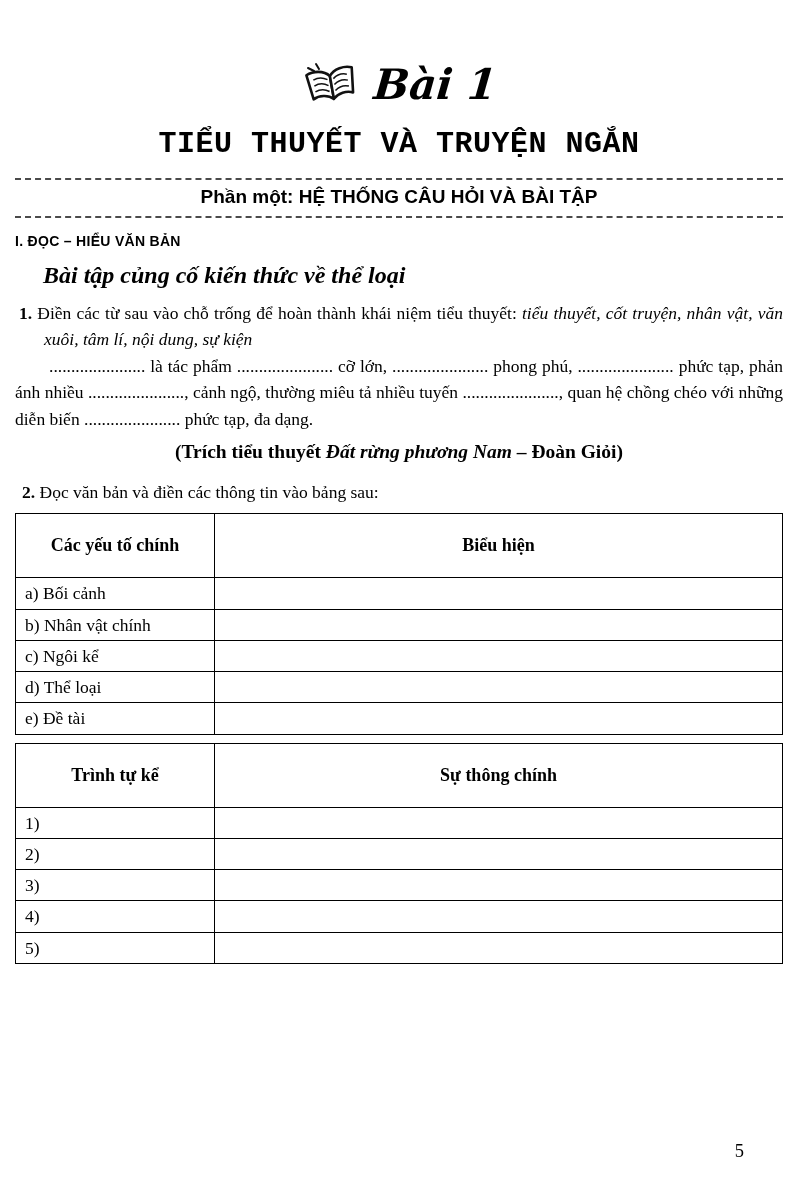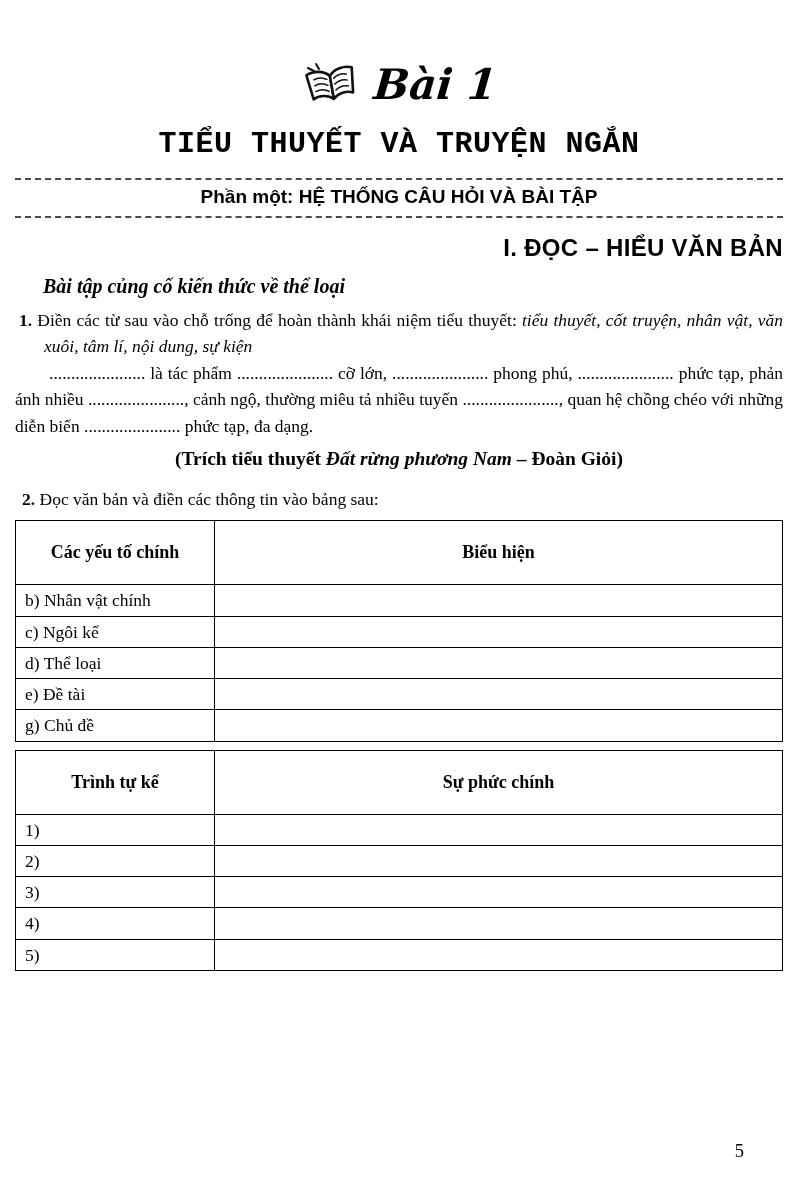--- a/index.html
+++ b/index.html
@@ -20,23 +20,23 @@
     font-size:30px;text-align:center;letter-spacing:.5px;margin:18px 0 0;line-height:1.2;
   }
   .part-banner{margin-top:16px;}
   .dash-line{border-top:2px dashed #4a4a4a;height:0;}
   .banner-text{
     font-family:"Liberation Sans","DejaVu Sans",sans-serif;font-weight:bold;
     font-size:19px;text-align:center;padding:3px 0 4px;
   }
   .section-heading{
     font-family:"Liberation Sans","DejaVu Sans",sans-serif;font-weight:bold;
-    font-size:24px;margin:15px 0 0;letter-spacing:.3px;line-height:1.25;text-align:right;
+    font-size:14px;margin:15px 0 0;letter-spacing:.3px;line-height:1.25;
   }
-  .sub-heading{font-size:20px;font-weight:bold;font-style:italic;margin:9px 0 0 28px;line-height:1.4;}
+  .sub-heading{font-size:24px;font-weight:bold;font-style:italic;margin:9px 0 0 28px;line-height:1.4;}
   .exercise-prompt{margin:7px 0 0 4px;padding-left:25px;text-indent:-25px;text-align:justify;}
   .num{font-weight:bold;}
   .fill-text{margin:1px 0 0;text-indent:34px;text-align:justify;}
   .text-heading{text-align:center;margin-top:24px;font-size:21px;font-weight:bold;line-height:1.3;}
   .pencil{font-size:25px;margin-right:7px;vertical-align:-2px;font-weight:normal;display:inline-block;}
   .vb-label{font-style:italic;}
   .vb-title{margin-left:7px;}
   .text-source{text-align:center;font-size:19.5px;font-weight:bold;margin-top:7px;line-height:1.3;}
   .fill-table{width:100%;border-collapse:collapse;margin-top:8px;table-layout:fixed;}
   .fill-table th,.fill-table td{border:1.6px solid #000;}
@@ -98,48 +98,48 @@
 
   <table class="fill-table">
     <thead>
       <tr>
         <th class="col1">Các yếu tố chính</th>
         <th>Biểu hiện</th>
       </tr>
     </thead>
     <tbody>
       <tr>
+          <td class="col1">a) Bối cảnh</td>
+          <td></td>
+        </tr>
+      <tr>
           <td class="col1">b) Nhân vật chính</td>
           <td></td>
         </tr>
       <tr>
           <td class="col1">c) Ngôi kể</td>
           <td></td>
         </tr>
       <tr>
           <td class="col1">d) Thể loại</td>
           <td></td>
         </tr>
       <tr>
           <td class="col1">e) Đề tài</td>
           <td></td>
         </tr>
-      <tr>
-          <td class="col1">g) Chủ đề</td>
-          <td></td>
-        </tr>
     </tbody>
   </table>
 
 
   <table class="fill-table">
     <thead>
       <tr>
         <th class="col1">Trình tự kể</th>
-        <th>Sự phức chính</th>
+        <th>Sự thông chính</th>
       </tr>
     </thead>
     <tbody>
       <tr>
           <td class="col1">1)</td>
           <td></td>
         </tr>
       <tr>
           <td class="col1">2)</td>
           <td></td>

